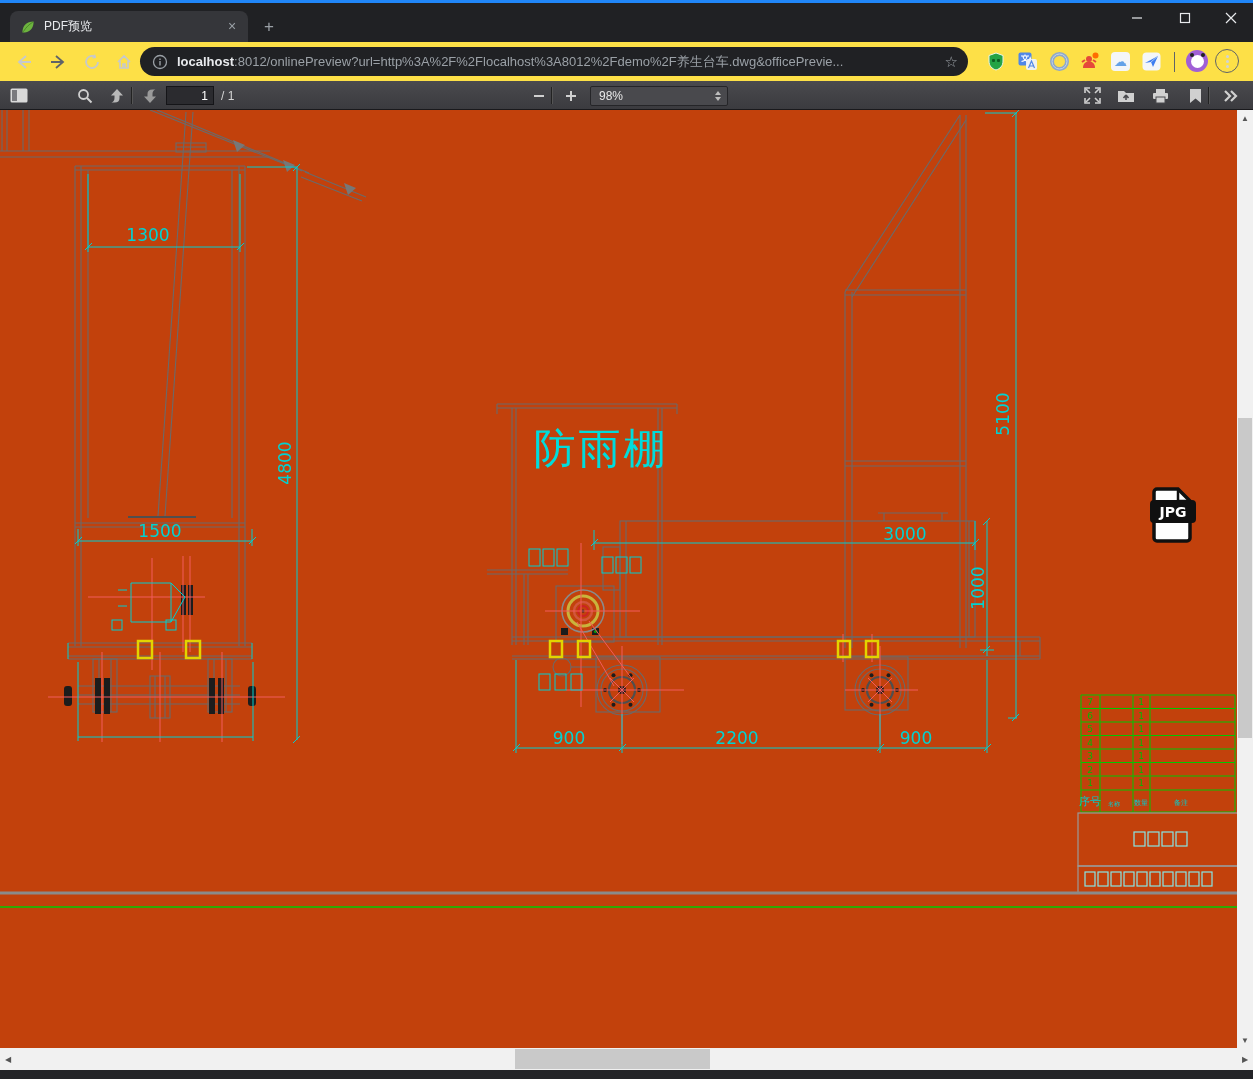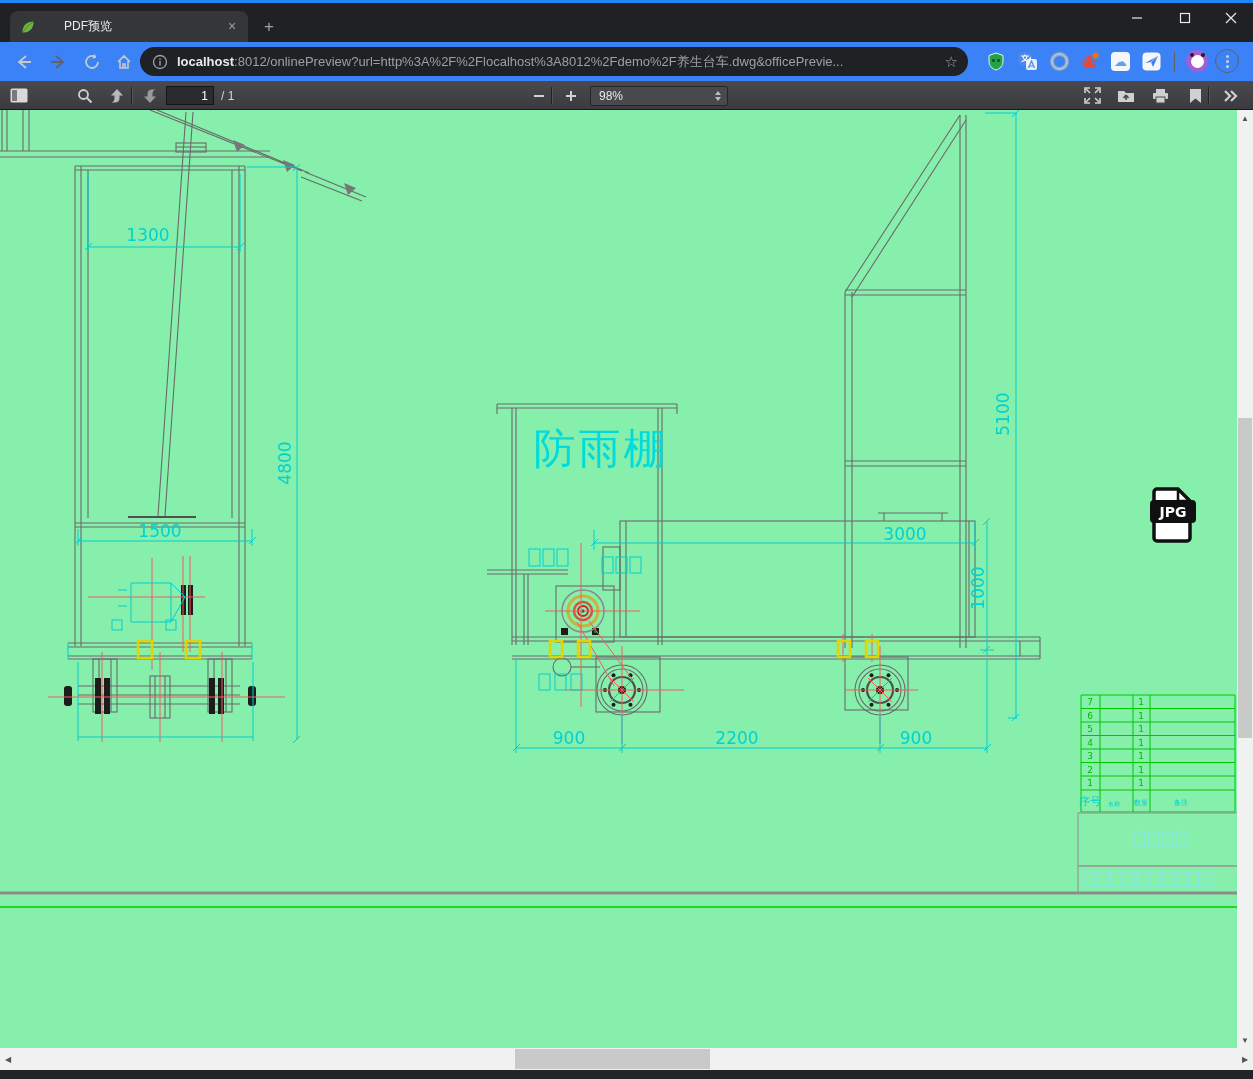--- a/index.html
+++ b/index.html
@@ -2,27 +2,27 @@
 <html><head>
 <meta charset="utf-8">
 <style>
   html,body{margin:0;padding:0;background:#000;}
   *{box-sizing:border-box;}
   .window{position:relative;width:1253px;height:1079px;overflow:hidden;background:#fff;font-family:"Liberation Sans",sans-serif;}
   .abs{position:absolute;}
   
   .accent{left:0;top:0;width:1253px;height:3px;background:#2086f8;}
   .tabbar{left:0;top:3px;width:1253px;height:39px;background:#202124;}
-  .tab{left:10px;top:8px;width:238px;height:31px;background:#35363a;border-radius:8px 8px 0 0;display:flex;align-items:center;padding:0 8px 0 10px;gap:20px;}
+  .tab{left:10px;top:8px;width:238px;height:31px;background:#35363a;border-radius:8px 8px 0 0;display:flex;align-items:center;padding:0 8px 0 10px;}
   .tab-title{color:#e8eaed;font-size:12px;flex:1;margin-left:8px;white-space:nowrap;overflow:hidden;}
   .tab-close{color:#9aa0a6;font-size:14px;width:16px;height:16px;line-height:15px;text-align:center;border-radius:8px;}
   .newtab{left:258px;top:13px;width:22px;height:22px;color:#9aa0a6;font-size:17px;line-height:21px;text-align:center;}
   .wc{top:6px;width:18px;height:18px;display:flex;align-items:center;justify-content:center;}
   
-  .navbar{left:0;top:42px;width:1253px;height:39px;background:#3b82f6;}
+  .navbar{left:0;top:42px;width:1253px;height:39px;background:#fde047;}
   .navico{top:8px;width:24px;height:24px;display:flex;align-items:center;justify-content:center;}
   .urlpill{left:140px;top:5px;width:828px;height:29px;background:#202124;border-radius:15px;display:flex;align-items:center;padding:0 10px 0 12px;}
   .urltext{font-size:13px;white-space:nowrap;overflow:hidden;flex:1;margin-left:9px;}
   .urlhost{color:#e8eaed;font-weight:bold;}
   .urlrest{color:#9aa0a6;}
   .star{color:#9aa0a6;font-size:15px;margin-left:6px;}
   .ext{top:9px;width:21px;height:21px;display:flex;align-items:center;justify-content:center;}
   .extdiv{left:1174px;top:10px;width:1px;height:20px;background:#5f6368;}
   .avatar{left:1186px;top:8px;width:22px;height:22px;border-radius:50%;background:#a05fd6;display:flex;align-items:center;justify-content:center;}
   .panda{width:13px;height:13px;border-radius:50%;background:#fff;position:relative;}
@@ -35,21 +35,21 @@
   .pico{top:5px;width:22px;height:19px;display:flex;align-items:center;justify-content:center;}
   .pdiv{top:6px;width:1px;height:17px;background:#222;box-shadow:1px 0 0 #555;}
   .pageinput{left:166px;top:5px;width:48px;height:19px;background:#2b2b2f;border:1px solid #151518;color:#fff;font-size:12px;text-align:right;padding:0 5px;font-family:"Liberation Sans",sans-serif;}
   .pagetotal{left:221px;top:8px;color:#d5d5d5;font-size:12px;}
   .zoomsel{left:590px;top:5px;width:138px;height:20px;background:#49494d;border:1px solid #252528;border-radius:2px;color:#e8e8e8;font-size:12px;display:flex;align-items:center;padding:0 6px 0 8px;}
   .zoomsel .zv{flex:1;}
   .updown{display:flex;flex-direction:column;gap:2px;}
   .tri{width:0;height:0;border-left:3.5px solid transparent;border-right:3.5px solid transparent;}
   .tri.up{border-bottom:4px solid #bdbdbd;} .tri.dn{border-top:4px solid #bdbdbd;}
   
-  .content{left:0;top:110px;width:1253px;height:938px;background:#86efac;overflow:hidden;}
+  .content{left:0;top:110px;width:1253px;height:938px;background:#c2410c;overflow:hidden;}
   .vscroll{left:1237px;top:110px;width:16px;height:938px;background:#f1f1f1;}
   .vthumb{left:1px;top:308px;width:14px;height:320px;background:#c9c9c9;}
   .varrow{left:0;width:16px;height:16px;display:flex;align-items:center;justify-content:center;font-size:8px;color:#555;}
   .hscroll{left:0;top:1048px;width:1253px;height:22px;background:#f1f1f1;}
   .hthumb{left:515px;top:1px;width:195px;height:20px;background:#c9c9c9;}
   .harrow{top:0;width:16px;height:22px;display:flex;align-items:center;justify-content:center;font-size:8px;color:#555;}
   .bottomstrip{left:0;top:1070px;width:1253px;height:9px;background:#232427;}
   svg text{font-family:"DejaVu Sans",sans-serif;}
 </style>
 </head>

